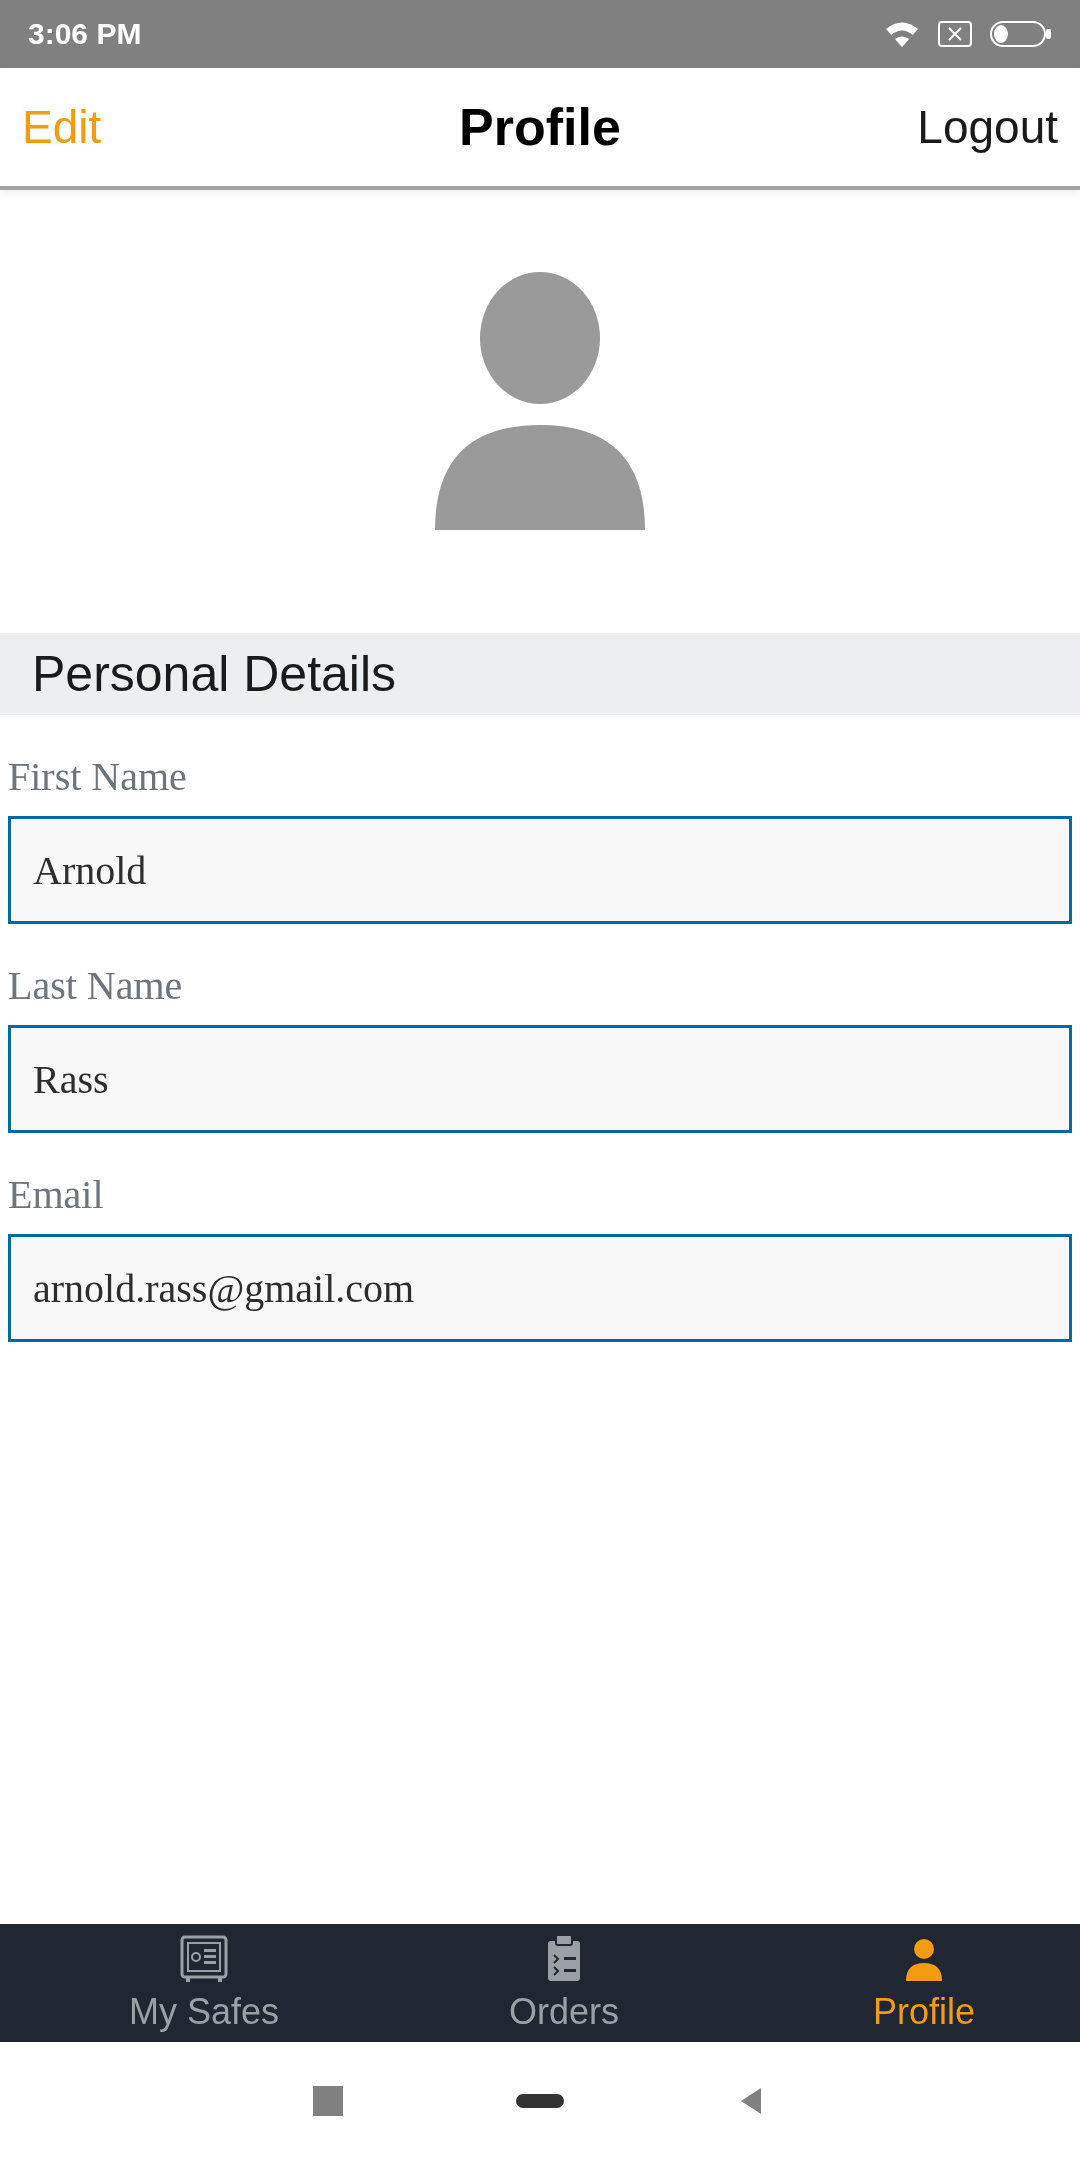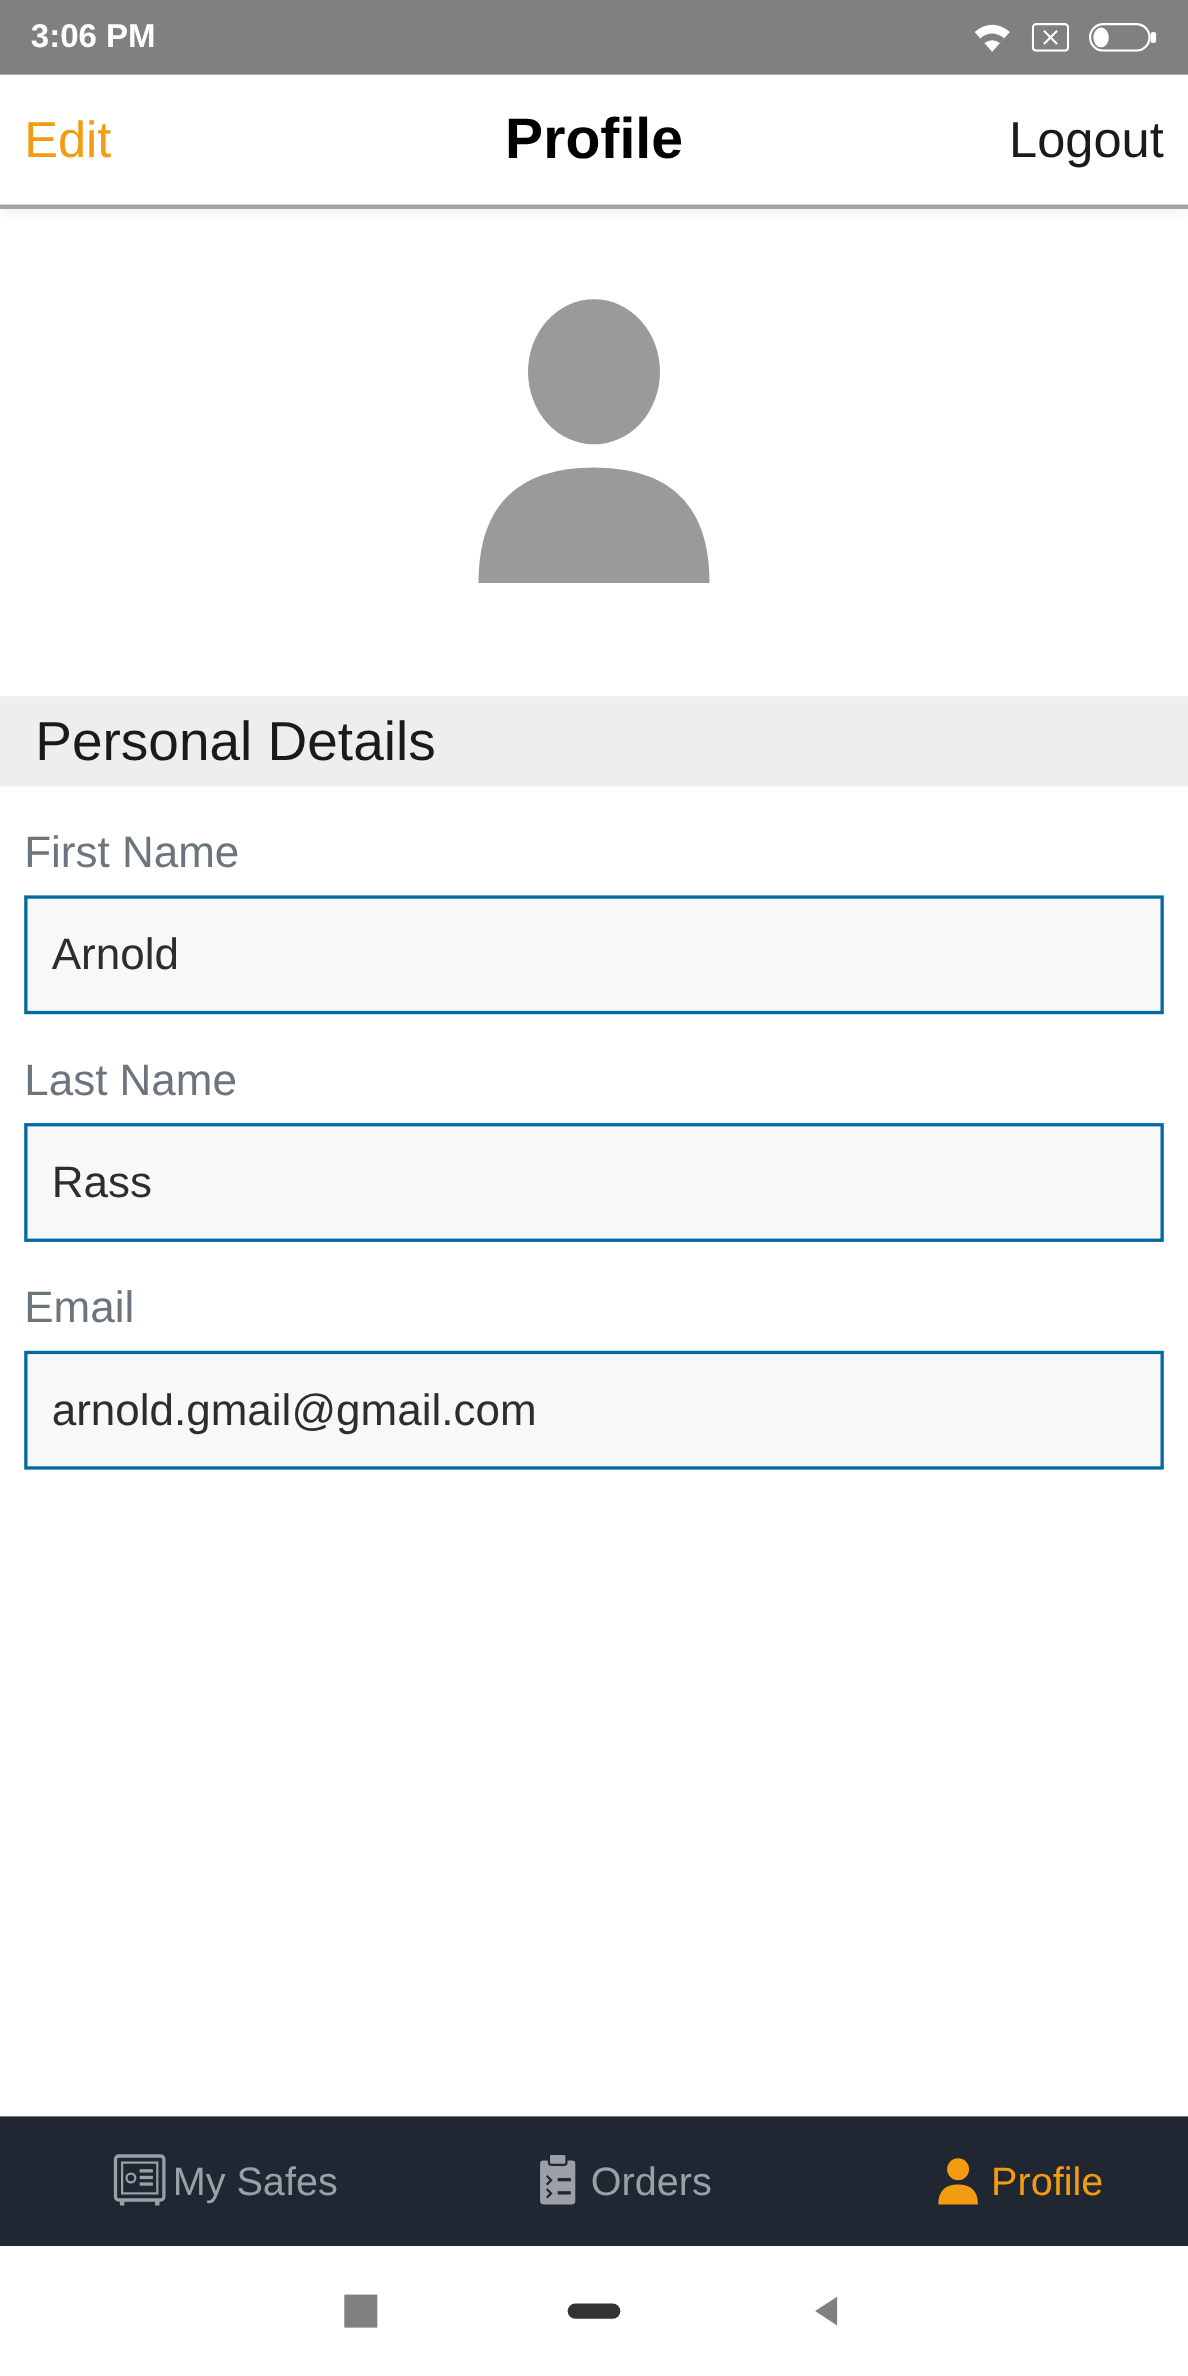--- a/index.html
+++ b/index.html
@@ -19,28 +19,28 @@
     .header-logout { color: #1a1a1a; font-size: 46px; font-weight: 400; text-align: right; }
 
     
     .content { flex: 1; background: #fff; overflow: hidden; }
     .avatar-wrap { height: 414px; display: flex; align-items: center; justify-content: center; }
     .avatar-wrap svg { width: 300px; height: 300px; }
 
     .section-header { background: #ECEEEF; padding: 12px 32px; margin-top: 29px; }
     .section-header-text { color: #1a1a1a; font-size: 50px; font-weight: 400; }
 
-    .fields { padding: 0 22px; }
+    .fields { padding: 0 8px; font-family: Liberation Serif, serif; }
     .field { margin-top: 38px; }
     .field-label { color: #6c757d; font-size: 40px; font-weight: 400; margin-bottom: 16px; }
     .field-input { width: 100%; height: 108px; border: 3px solid #0369a1; background: #f8f8f8; font-size: 40px; color: #2d2d2d; padding: 0 22px; display: flex; align-items: center; }
 
     
     .bottom-nav { height: 118px; background: #202733; display: flex; }
-    .nav-item { flex: 1; display: flex; flex-direction: row; align-items: center; justify-content: center; gap: 4px; padding-left: 48px; }
+    .nav-item { flex: 1; display: flex; flex-direction: column; align-items: center; justify-content: center; gap: 4px; padding-left: 48px; }
     .nav-item svg { width: 52px; height: 50px; }
     .nav-label { font-size: 36px; color: #9aa0a6; }
     .nav-item.active .nav-label { color: #F39C12; }
 
     
     .android-nav { height: 118px; background: #fff; display: flex; align-items: center; justify-content: space-evenly; padding: 0 140px; }
     .android-nav .sq { width: 30px; height: 30px; background: #808080; }
     .android-nav .pill { width: 48px; height: 14px; background: #333; border-radius: 7px; }
     .android-nav .tri svg { display: block; }
   </style>
@@ -101,21 +101,21 @@
       <div class="field-input">Arnold</div>
     </div>
 
     <div class="field">
       <div class="field-label">Last Name</div>
       <div class="field-input">Rass</div>
     </div>
 
     <div class="field">
       <div class="field-label">Email</div>
-      <div class="field-input">arnold.gmail@gmail.com</div>
+      <div class="field-input">arnold.rass@gmail.com</div>
     </div>
 
 
   </div>
 </div>
 
 <div class="bottom-nav">
   <div class="nav-item">
     <span>
       <svg viewBox="0 0 52 50">

